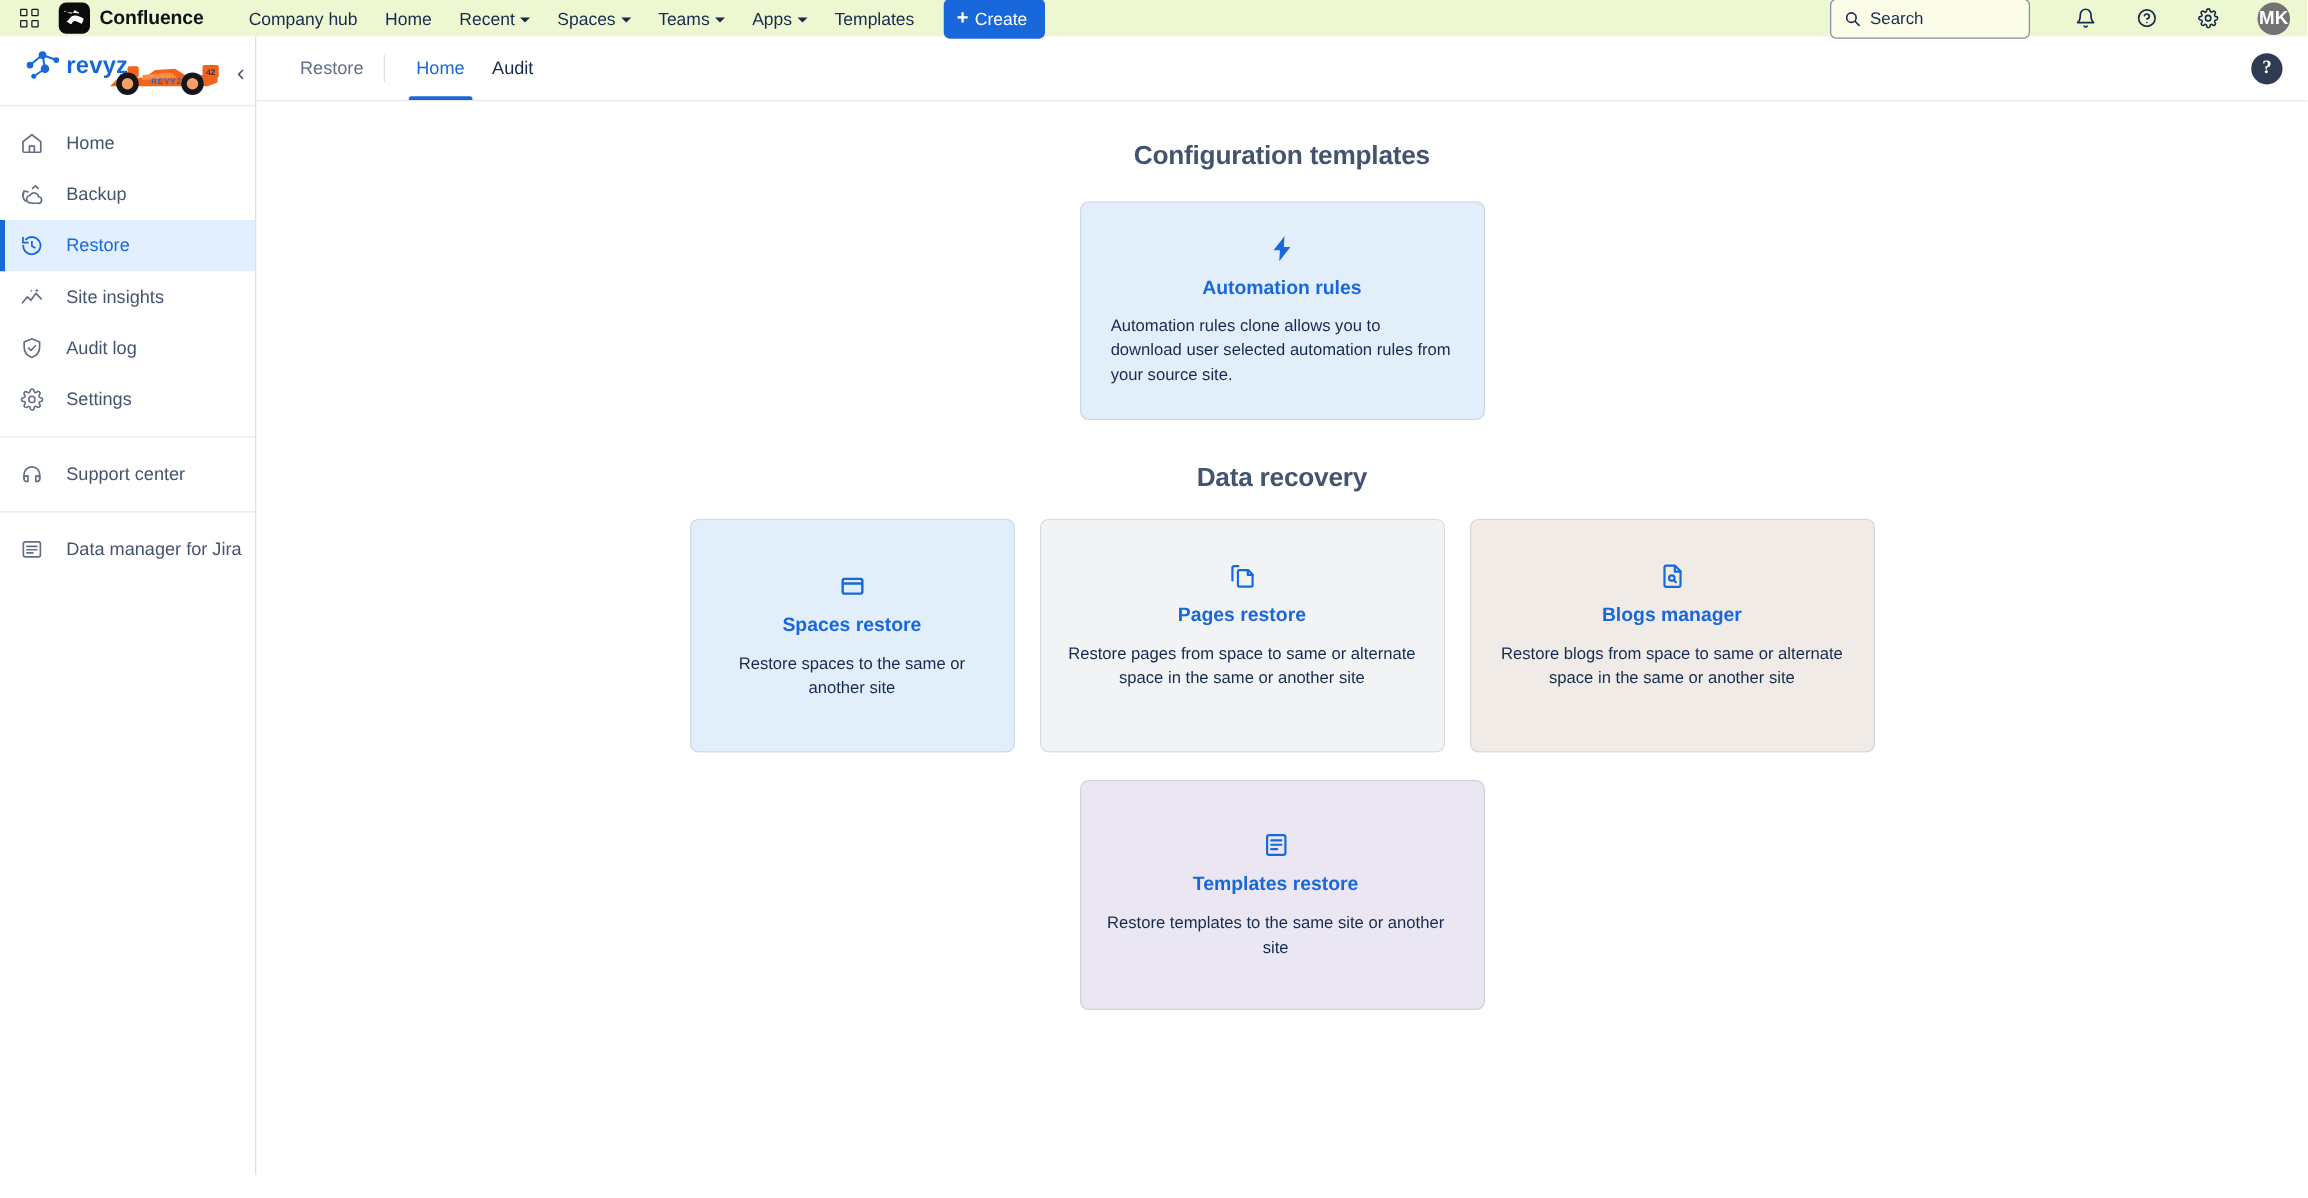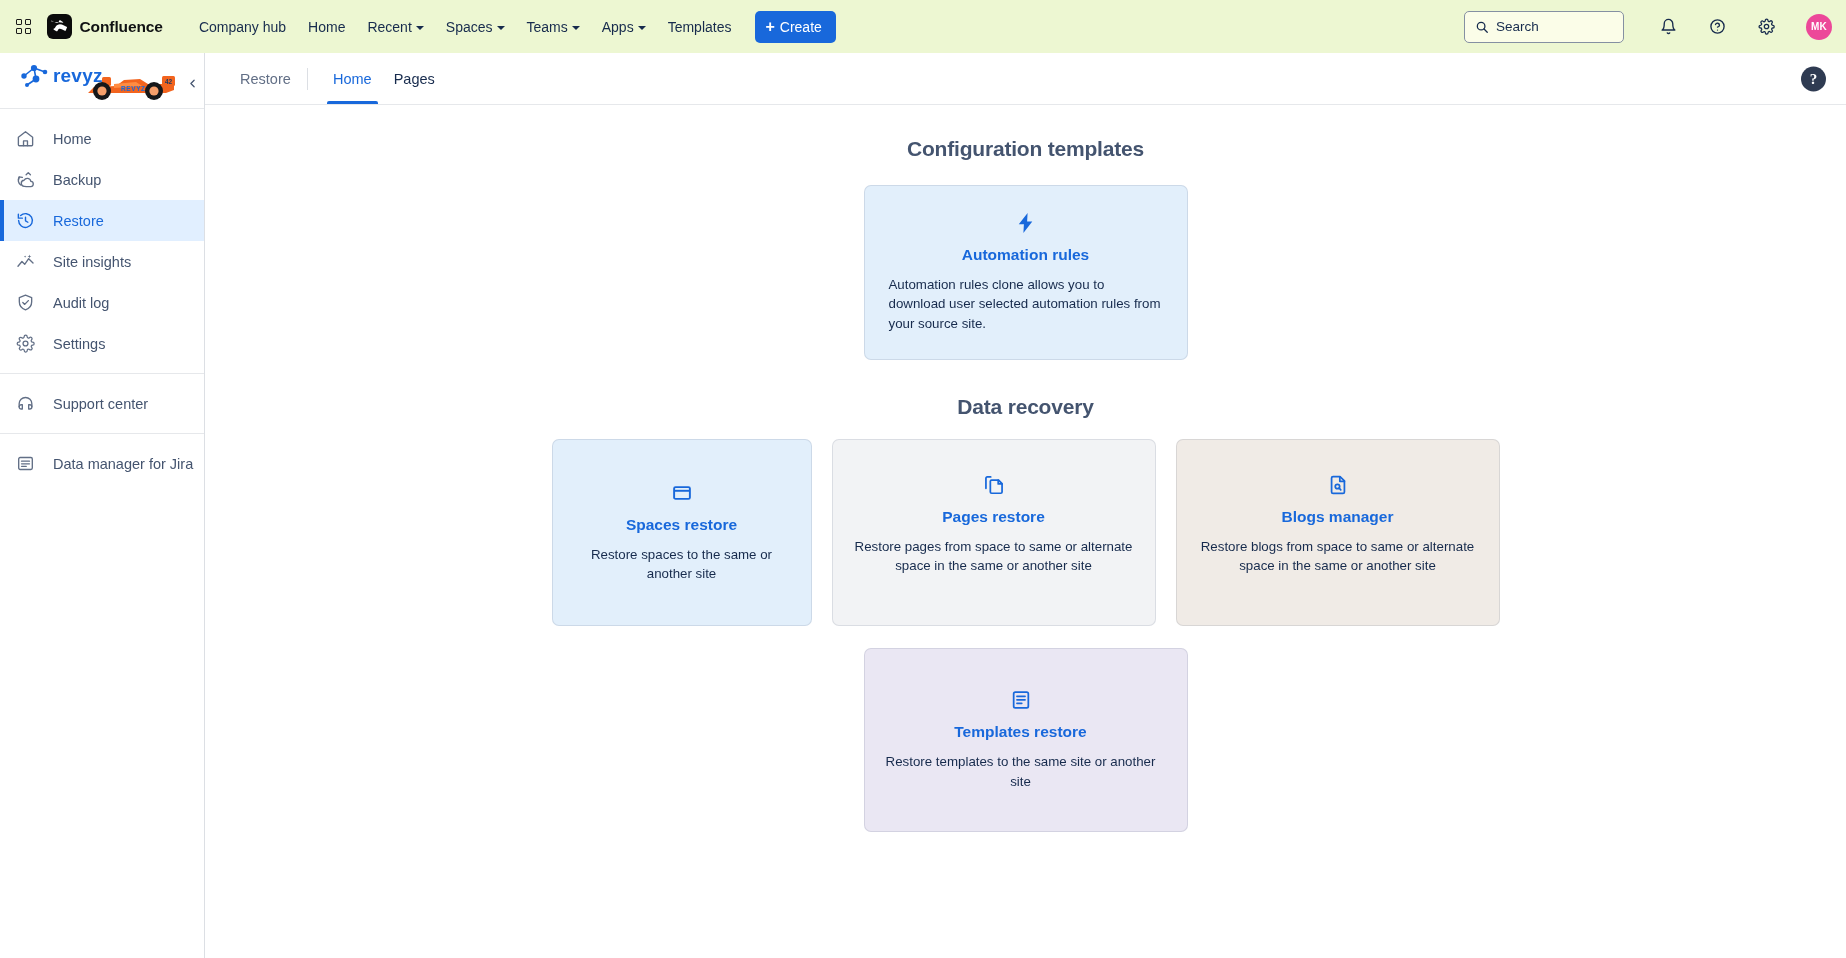--- a/index.html
+++ b/index.html
@@ -5,21 +5,21 @@
   * { box-sizing: border-box; margin: 0; padding: 0; }
   html, body {
     width: 1846px; height: 958px;
     font-family: "Liberation Sans", sans-serif;
     background: #ffffff;
     overflow: hidden;
   }
 
   
   .topnav {
-    height: 53px;
+    height: 29px;
     background: #edf7d2;
     display: flex;
     align-items: center;
     padding: 0 14px 0 16px;
     position: relative;
     z-index: 10;
   }
   .grid-icon { display: grid; grid-template-columns: 1fr 1fr; gap: 2.5px; margin-right: 16px; cursor: pointer; }
   .grid-icon i { width: 6px; height: 6px; border: 1.6px solid #1b1b1b; border-radius: 1px; display: block; }
   .brand { display: flex; align-items: center; gap: 8px; margin-right: 26px; cursor: pointer; }
@@ -48,22 +48,22 @@
     padding: 0 10px; margin-right: 10px; cursor: text;
     width: 160px;
   }
   .search-box { width: 160px; }
   .search-ph { font-size: 13.5px; color: #172b4d; }
   .icon-btn {
     width: 30px; height: 30px; border-radius: 50%; display: flex;
     align-items: center; justify-content: center; cursor: pointer; color: #172b4d;
   }
   .avatar {
-    width: 26px; height: 26px; border-radius: 50%; background: #ec4899;
-    color: #fff; font-size: 10px; font-weight: 700; display: flex;
+    width: 26px; height: 26px; border-radius: 50%; background: #737373;
+    color: #fff; font-size: 15px; font-weight: 700; display: flex;
     align-items: center; justify-content: center; margin-left: 6px; cursor: pointer;
     letter-spacing: 0.2px;
   }
 
   
   .shell { display: flex; height: 911px; }
 
   
   .sidebar {
     width: 205px; min-width: 205px; background: #fff;
@@ -361,21 +361,21 @@
   <div class="main">
 
     <div class="crumb-bar">
       <span class="crumb">Restore</span>
       <span class="crumb-div"></span>
       <div class="tabs">
         <div class="tab active">
             <span>Home</span>
           </div>
         <div class="tab">
-            <span>Pages</span>
+            <span>Audit</span>
           </div>
       </div>
       <div class="help-fab">?</div>
     </div>
 
     <div class="content">
 
       <div class="section-title">Configuration templates</div>
 
       <div class="row">

